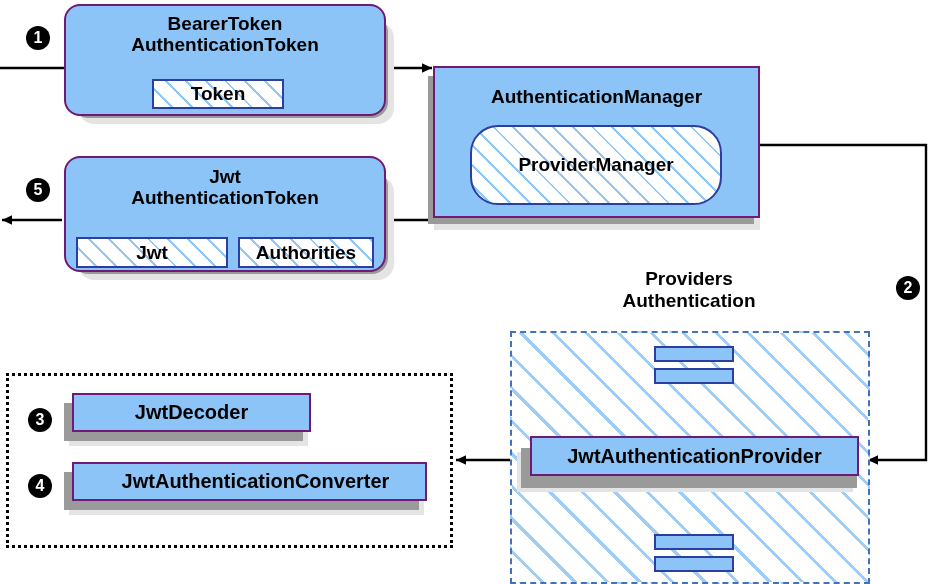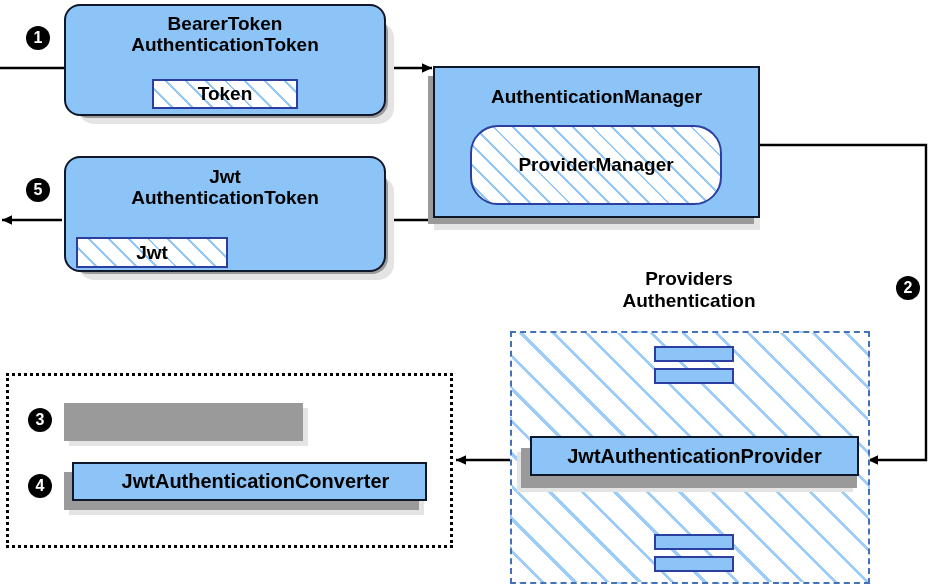--- a/index.html
+++ b/index.html
@@ -23,21 +23,21 @@
     width: 932px;
     height: 584px;
     pointer-events: none;
   }
 
   
   .node {
     position: absolute;
     box-sizing: border-box;
     background: #8CC4F7;
-    border: 2px solid #0f172a;
+    border: 2px solid #701a75;
     color: #000000;
     font-weight: bold;
     text-align: center;
     line-height: 1.12;
     display: flex;
     flex-direction: column;
     align-items: center;
   }
   .node.rounded { border-radius: 16px; }
 
@@ -161,35 +161,38 @@
 
     <line x1="690" y1="490" x2="690" y2="528" stroke="#000000" stroke-width="4" marker-end="url(#arrowUp)" marker-start="url(#arrowUp)"></line>
   </svg>
 
   <div class="shadow-pale rounded" style="left:78px; top:22px; width:316px; height:102px;"></div>
   <div class="shadow-dark rounded" style="left:72px; top:16px; width:316px; height:102px;"></div>
   <div class="node rounded" style="left:64px; top:4px; width:322px; height:112px; font-size:19px; padding-top:7px;">
     <div class="node-title">BearerToken</div>
     <div class="node-title">AuthenticationToken</div>
   </div>
-  <div class="hatchbox" style="left:152px; top:79px; width:146px; height:30px; font-size:19px;">
+  <div class="hatchbox" style="left:152px; top:79px; width:132px; height:30px; font-size:19px;">
       <span>Token</span>
     </div>
 
   <div class="step" style="left:26px; top:26px;">1</div>
 
   <div class="shadow-pale rounded" style="left:78px; top:176px; width:316px; height:104px;"></div>
   <div class="shadow-dark rounded" style="left:72px; top:170px; width:316px; height:104px;"></div>
   <div class="node rounded" style="left:64px; top:156px; width:322px; height:116px; font-size:19px; padding-top:8px;">
     <div class="node-title">Jwt</div>
     <div class="node-title">AuthenticationToken</div>
   </div>
   <div class="hatchbox" style="left:76px; top:237px; width:152px; height:31px; font-size:19px;">
       <span>Jwt</span>
     </div>
+  <div class="hatchbox" style="left:238px; top:237px; width:136px; height:31px; font-size:19px;">
+      <span>Authorities</span>
+    </div>
 
   <div class="step" style="left:26px; top:178px;">5</div>
 
   <div class="shadow-pale" style="left:434px; top:82px; width:326px; height:148px;"></div>
   <div class="shadow-dark" style="left:428px; top:76px; width:326px; height:148px;"></div>
   <div class="node" style="left:433px; top:66px; width:327px; height:152px; font-size:19px; padding-top:18px;">
     <div class="node-title">AuthenticationManager</div>
   </div>
   <div class="hatchbox" style="left:470px; top:125px; width:252px; height:80px; font-size:19px;border-radius:28px;">
       <span>ProviderManager</span>
@@ -217,20 +220,24 @@
   <div class="mini-bar" style="left:654px; top:534px; width:80px; height:16px;"></div>
   <div class="mini-bar" style="left:654px; top:556px; width:80px; height:16px;"></div>
 
   <div class="dotted-group" style="left:6px; top:373px; width:447px; height:175px;"></div>
 
   <div class="step" style="left:28px; top:408px;">3</div>
   <div class="step" style="left:28px; top:474px;">4</div>
 
   <div class="shadow-pale" style="left:69px; top:408px; width:239px; height:38px;"></div>
   <div class="shadow-dark" style="left:64px; top:403px; width:239px; height:38px;"></div>
+  <div class="node" style="left:72px; top:393px; width:239px; height:39px; font-size:20px;
+              justify-content:center;">
+    <div class="node-title" style="line-height:35px;">JwtDecoder</div>
+  </div>
 
   <div class="shadow-pale" style="left:69px; top:477px; width:355px; height:38px;"></div>
   <div class="shadow-dark" style="left:64px; top:472px; width:355px; height:38px;"></div>
   <div class="node" style="left:72px; top:462px; width:355px; height:39px; font-size:20px;
               justify-content:center;">
     <div class="node-title" style="line-height:35px;margin-left:12px;">JwtAuthenticationConverter</div>
   </div>
 
 </div>
 

